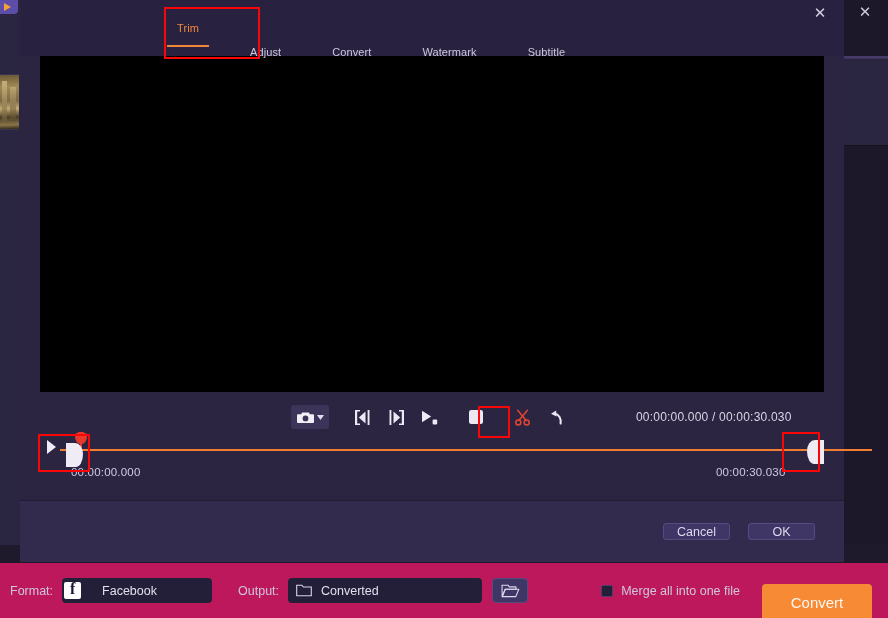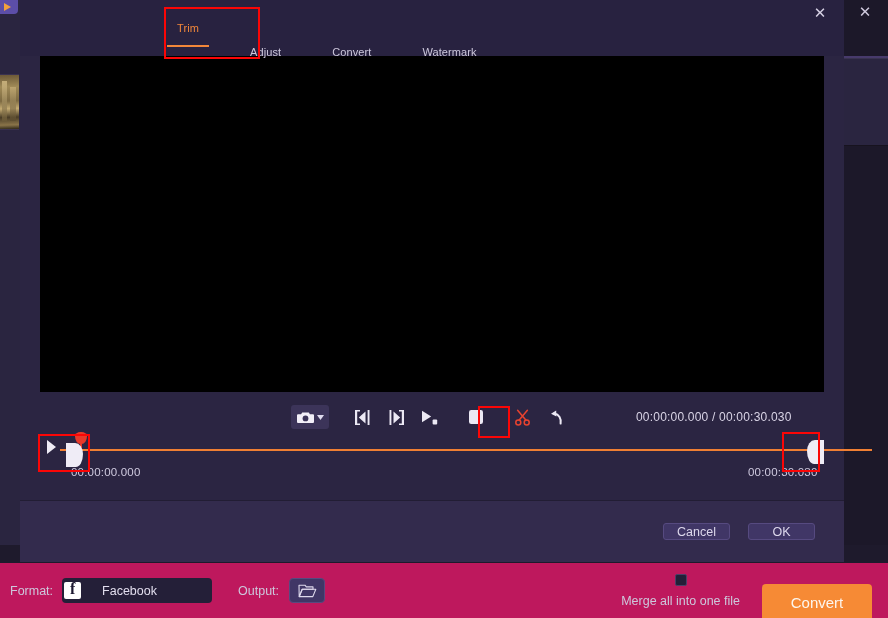--- a/index.html
+++ b/index.html
@@ -290,21 +290,21 @@
   }
   .time-label {
     position: absolute;
     font-size: 11.5px;
     color: #cfcadf;
     letter-spacing: .2px;
     white-space: nowrap;
     z-index: 11;
   }
   #label-start { left: 71px; top: 466px; }
-  #label-end   { left: 748px; top: 466px; }
+  #label-end   { left: 716px; top: 466px; }
 
   
   #dialog-footer {
     margin-top: auto;
     height: 62px;
     flex: 0 0 62px;
     background: #332b4d;
     border-top: 1px solid #221d34;
     display: flex;
     align-items: center;
@@ -396,21 +396,20 @@
     align-items: center;
     justify-content: center;
     cursor: pointer;
   }
 
   #merge-wrap {
     margin-left: auto;
     display: flex;
     align-items: center;
     gap: 8px;
-    flex-direction: column;
   }
   #merge-checkbox {
     width: 12px; height: 12px;
     background: #241f38;
     border: 1px solid #4a4068;
     border-radius: 2px;
     cursor: pointer;
   }
   #merge-label { font-size: 12.5px; color: #cdc8dc; cursor: pointer; }
 
@@ -461,20 +460,24 @@
 
       </div>
       <div class="tab">
         <span>Convert</span>
 
       </div>
       <div class="tab">
         <span>Watermark</span>
 
       </div>
+      <div class="tab">
+        <span>Subtitle</span>
+
+      </div>
 
       <div id="dialog-close">✕</div>
     </div>
 
     <div id="preview-wrap">
       <div id="preview"></div>
     </div>
 
     <div id="controls-row">
       <div id="control-buttons">
@@ -578,20 +581,28 @@
   <div class="anno" id="anno-right-handle"></div>
 
   <div id="bottom-bar">
     <span id="format-label">Format:</span>
     <div id="format-box">
       <span id="fb-icon"></span>
       <span class="box-text">Facebook</span>
     </div>
 
     <span id="output-label">Output:</span>
+    <div id="output-box">
+      <span>
+        <svg width="16" height="13" viewBox="0 0 16 13">
+          <path d="M0.7 1.2h5.2l1.4 1.8h8v8.8H0.7z" fill="none" stroke="#d8d3e8" stroke-width="1.1"></path>
+        </svg>
+      </span>
+      <span class="box-text">Converted</span>
+    </div>
 
     <div id="browse-btn">
       <span>
         <svg width="19" height="14" viewBox="0 0 19 14">
           <path d="M1 1.2h6l1.3 1.7H15v2.4H4.2L1.2 12.6z" fill="none" stroke="#ddd8ec" stroke-width="1.1" stroke-linejoin="round"></path>
           <path d="M4.2 5.3h13.6l-3 7.3H1.2z" fill="none" stroke="#ddd8ec" stroke-width="1.1" stroke-linejoin="round"></path>
         </svg>
       </span>
     </div>
 

